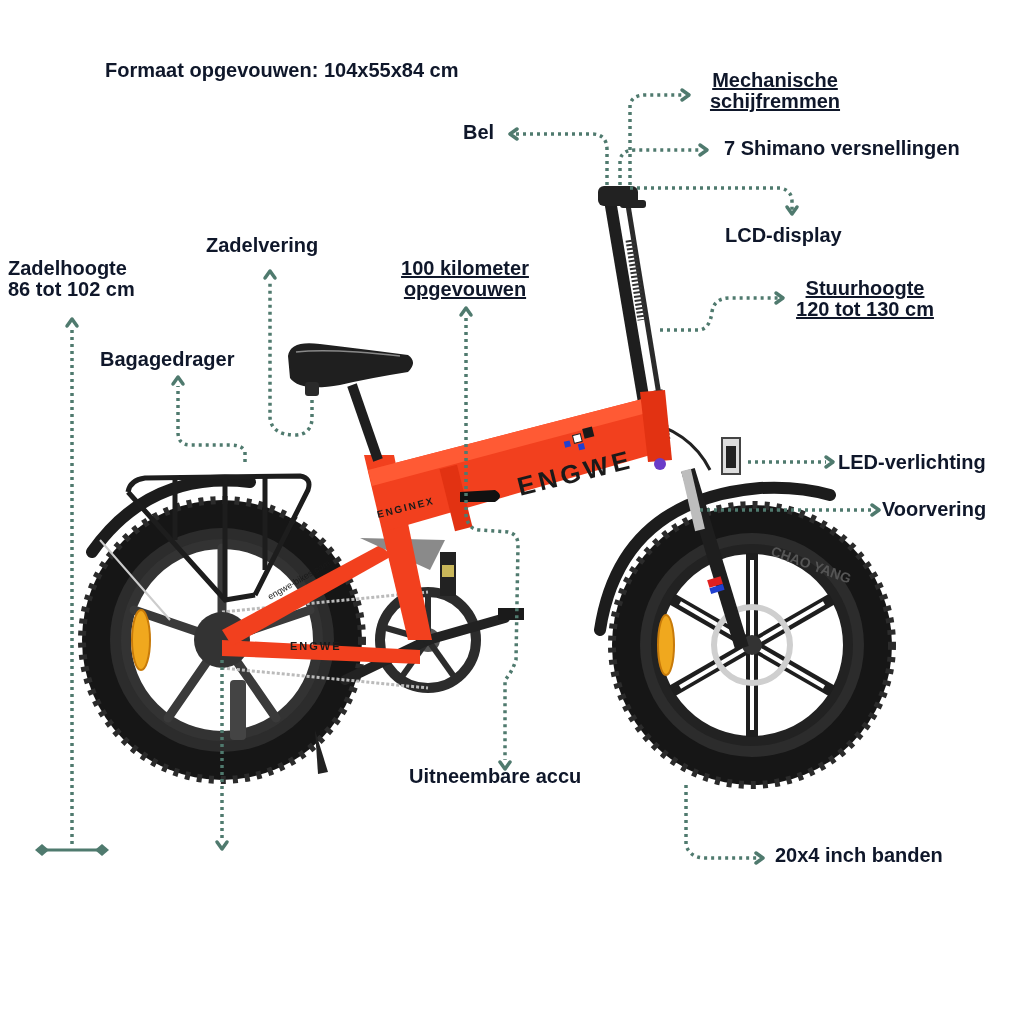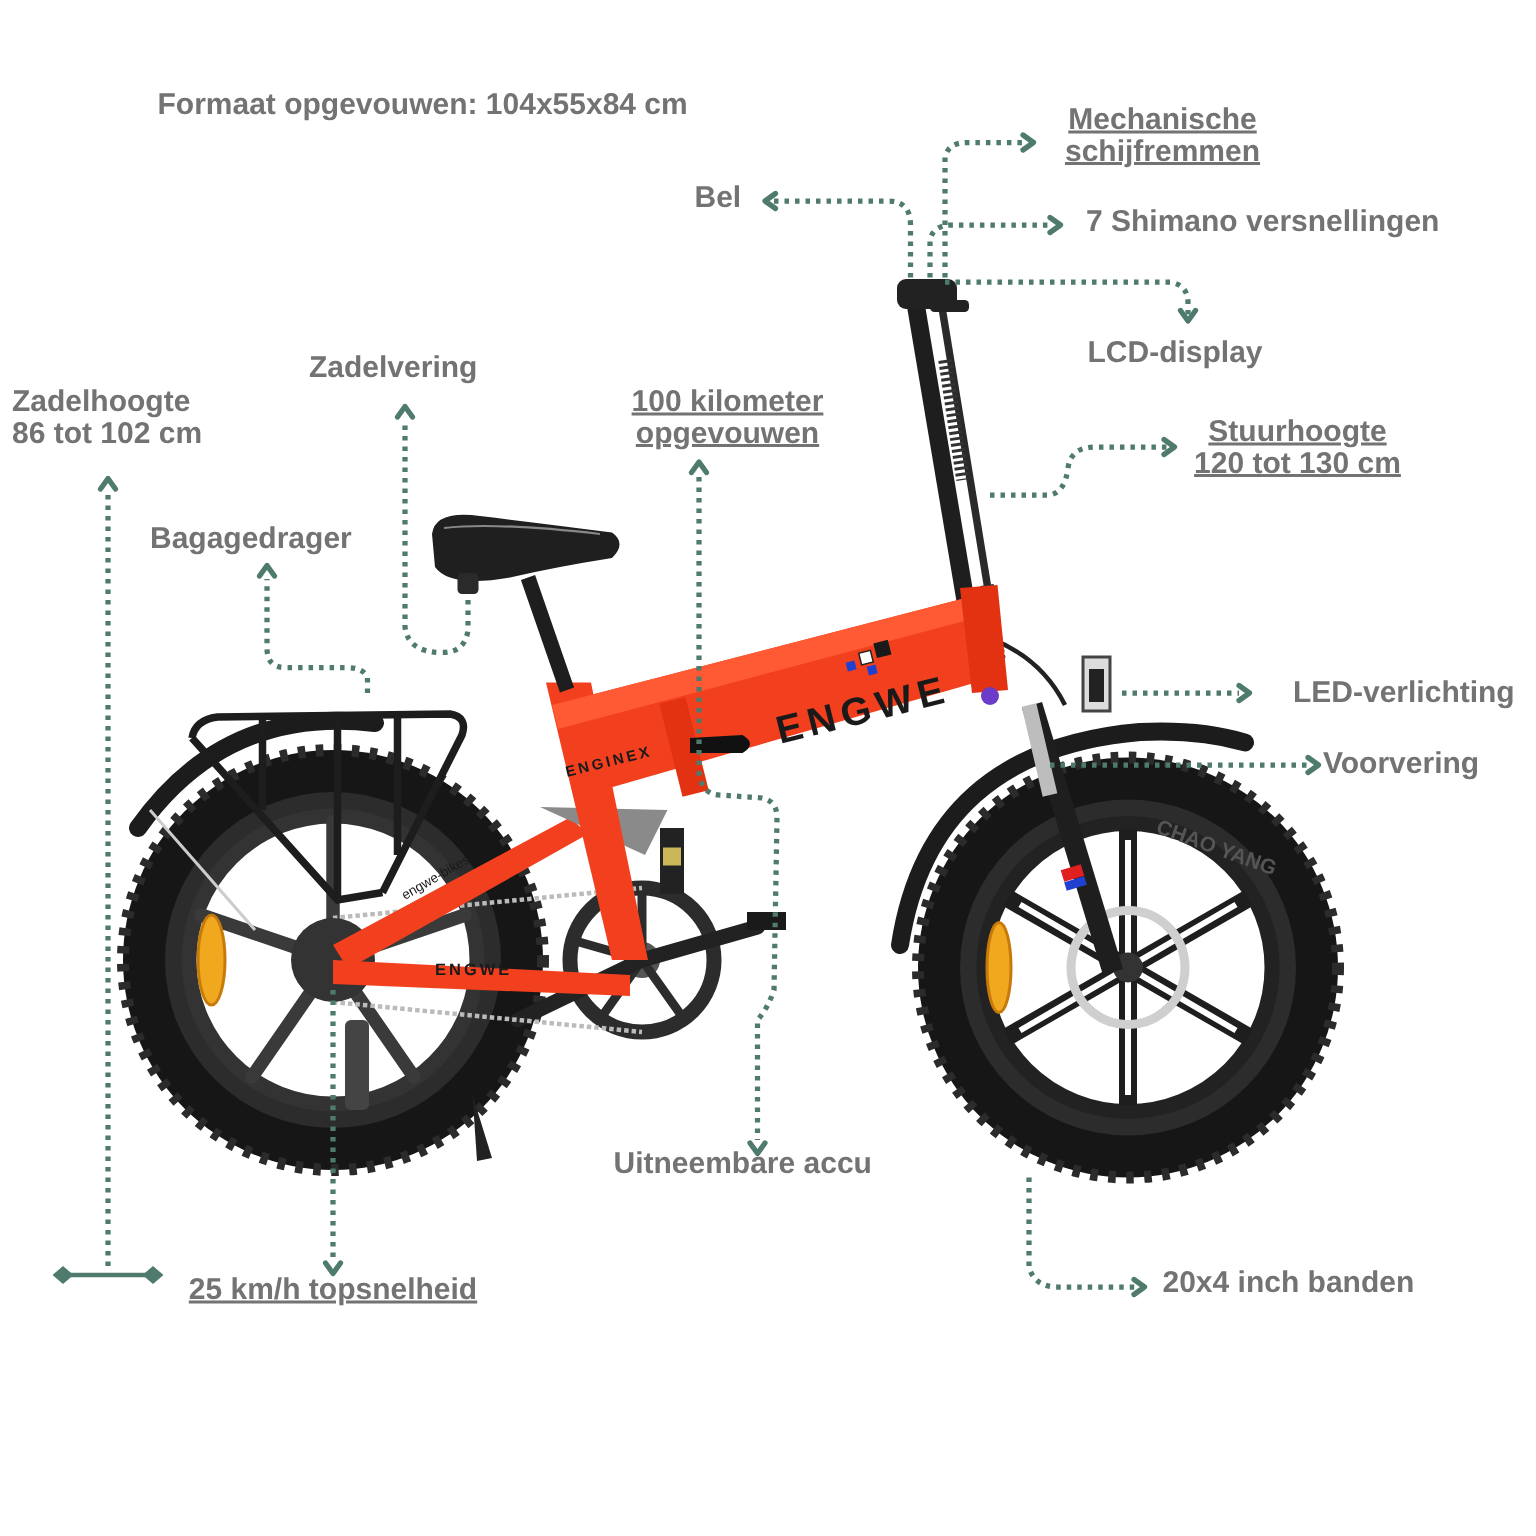--- a/index.html
+++ b/index.html
@@ -1,17 +1,17 @@
 <!DOCTYPE html>
 <html><head>
 <meta charset="utf-8">
 <style>
   html,body{margin:0;padding:0;background:#ffffff;}
   body{width:1024px;height:1024px;position:relative;overflow:hidden;font-family:"Liberation Sans",sans-serif;}
-  .lbl{position:absolute;color:#737373;font-weight:bold;font-size:20px;line-height:21px;white-space:nowrap;}
+  .lbl{position:absolute;color:#0f172a;font-weight:bold;font-size:20px;line-height:21px;white-space:nowrap;}
   .c{text-align:center;text-decoration:underline;}
   svg#scene{position:absolute;left:0;top:0;}
 </style>
 </head>
 <body>
 
 <svg id="scene" width="1024" height="1024" viewBox="0 0 1024 1024">
   <defs>
     <radialGradient id="tireG" cx="50%" cy="50%" r="50%">
       <stop offset="70%" stop-color="#3a3a3a"></stop>
@@ -217,32 +217,31 @@
 <div class="lbl" style="left:463px;top:122px;">Bel</div>
 <div class="lbl" style="left:724px;top:138px;">7 Shimano versnellingen</div>
 <div class="lbl" style="left:725px;top:225px;">LCD-display</div>
 <div class="lbl" style="left:206px;top:235px;">Zadelvering</div>
 
 <div class="lbl" style="left:8px;top:258px;">
   <div>Zadelhoogte</div>
   <div>86 tot 102 cm</div>
 </div>
 
-<div class="lbl c" style="left:400px;top:258px;width:170px;">
+<div class="lbl c" style="left:380px;top:258px;width:170px;">
   <div>100 kilometer</div>
   <div>opgevouwen</div>
 </div>
 
 <div class="lbl c" style="left:780px;top:278px;width:170px;">
   <div>Stuurhoogte</div>
   <div>120 tot 130 cm</div>
 </div>
 
 <div class="lbl" style="left:100px;top:349px;">Bagagedrager</div>
-<div class="lbl" style="left:838px;top:452px;margin-left:24px;">LED-verlichting</div>
+<div class="lbl" style="left:838px;top:452px;">LED-verlichting</div>
 <div class="lbl" style="left:882px;top:499px;">Voorvering</div>
 <div class="lbl" style="left:409px;top:766px;">Uitneembare accu</div>
 
 <div class="lbl c" style="left:100px;top:850px;width:244px;">
-  <div>25 km/h topsnelheid</div>
 </div>
 
 <div class="lbl" style="left:775px;top:845px;text-align:right;">20x4 inch banden</div>
 
 </body></html>

